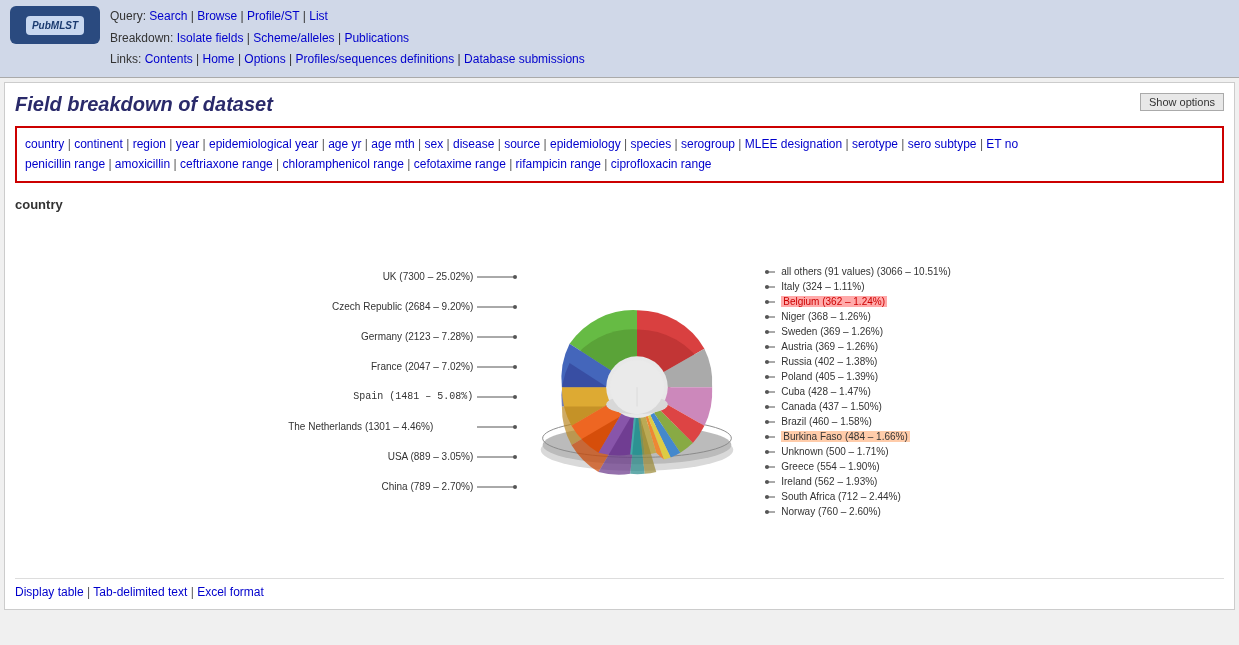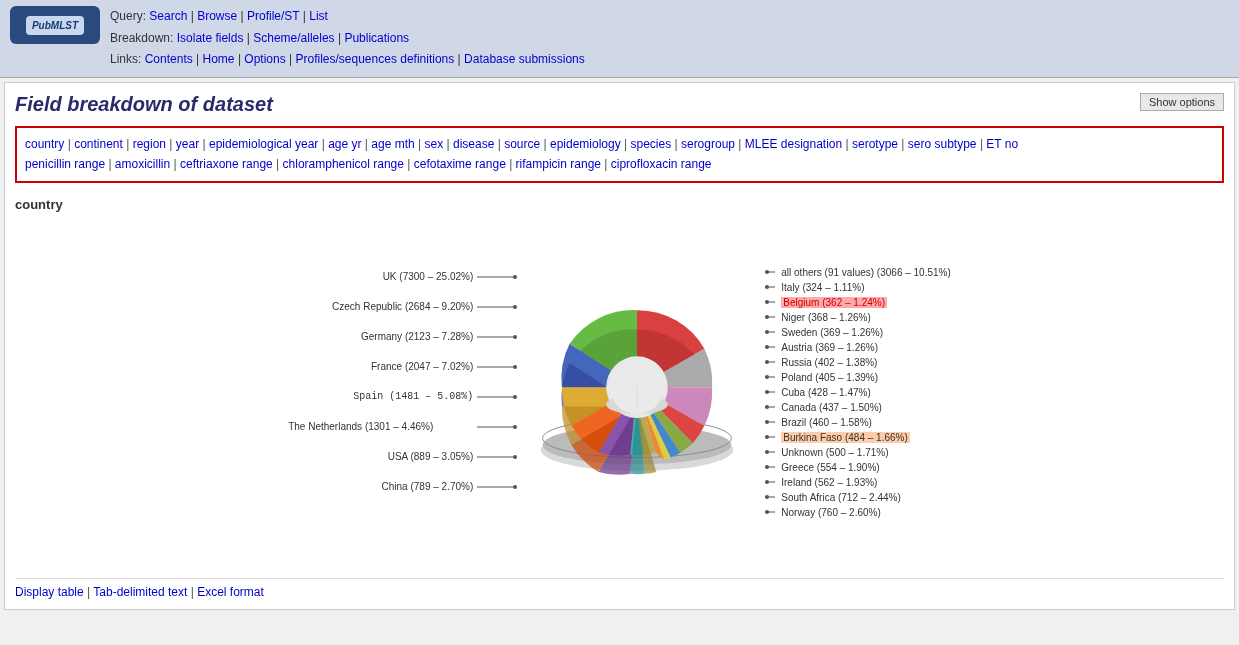--- a/index.html
+++ b/index.html
@@ -105,21 +105,21 @@
     
     .left-label {
       display: flex;
       align-items: center;
       gap: 4px;
       font-size: 10px;
       color: #333;
     }
     .right-label {
       display: flex;
-      align-items: flex-end;
+      align-items: center;
       gap: 4px;
       font-size: 10px;
       color: #333;
     }
     
     
     #bottom-links {
       margin-top: 16px;
       padding-top: 6px;
       border-top: 1px solid #ddd;

